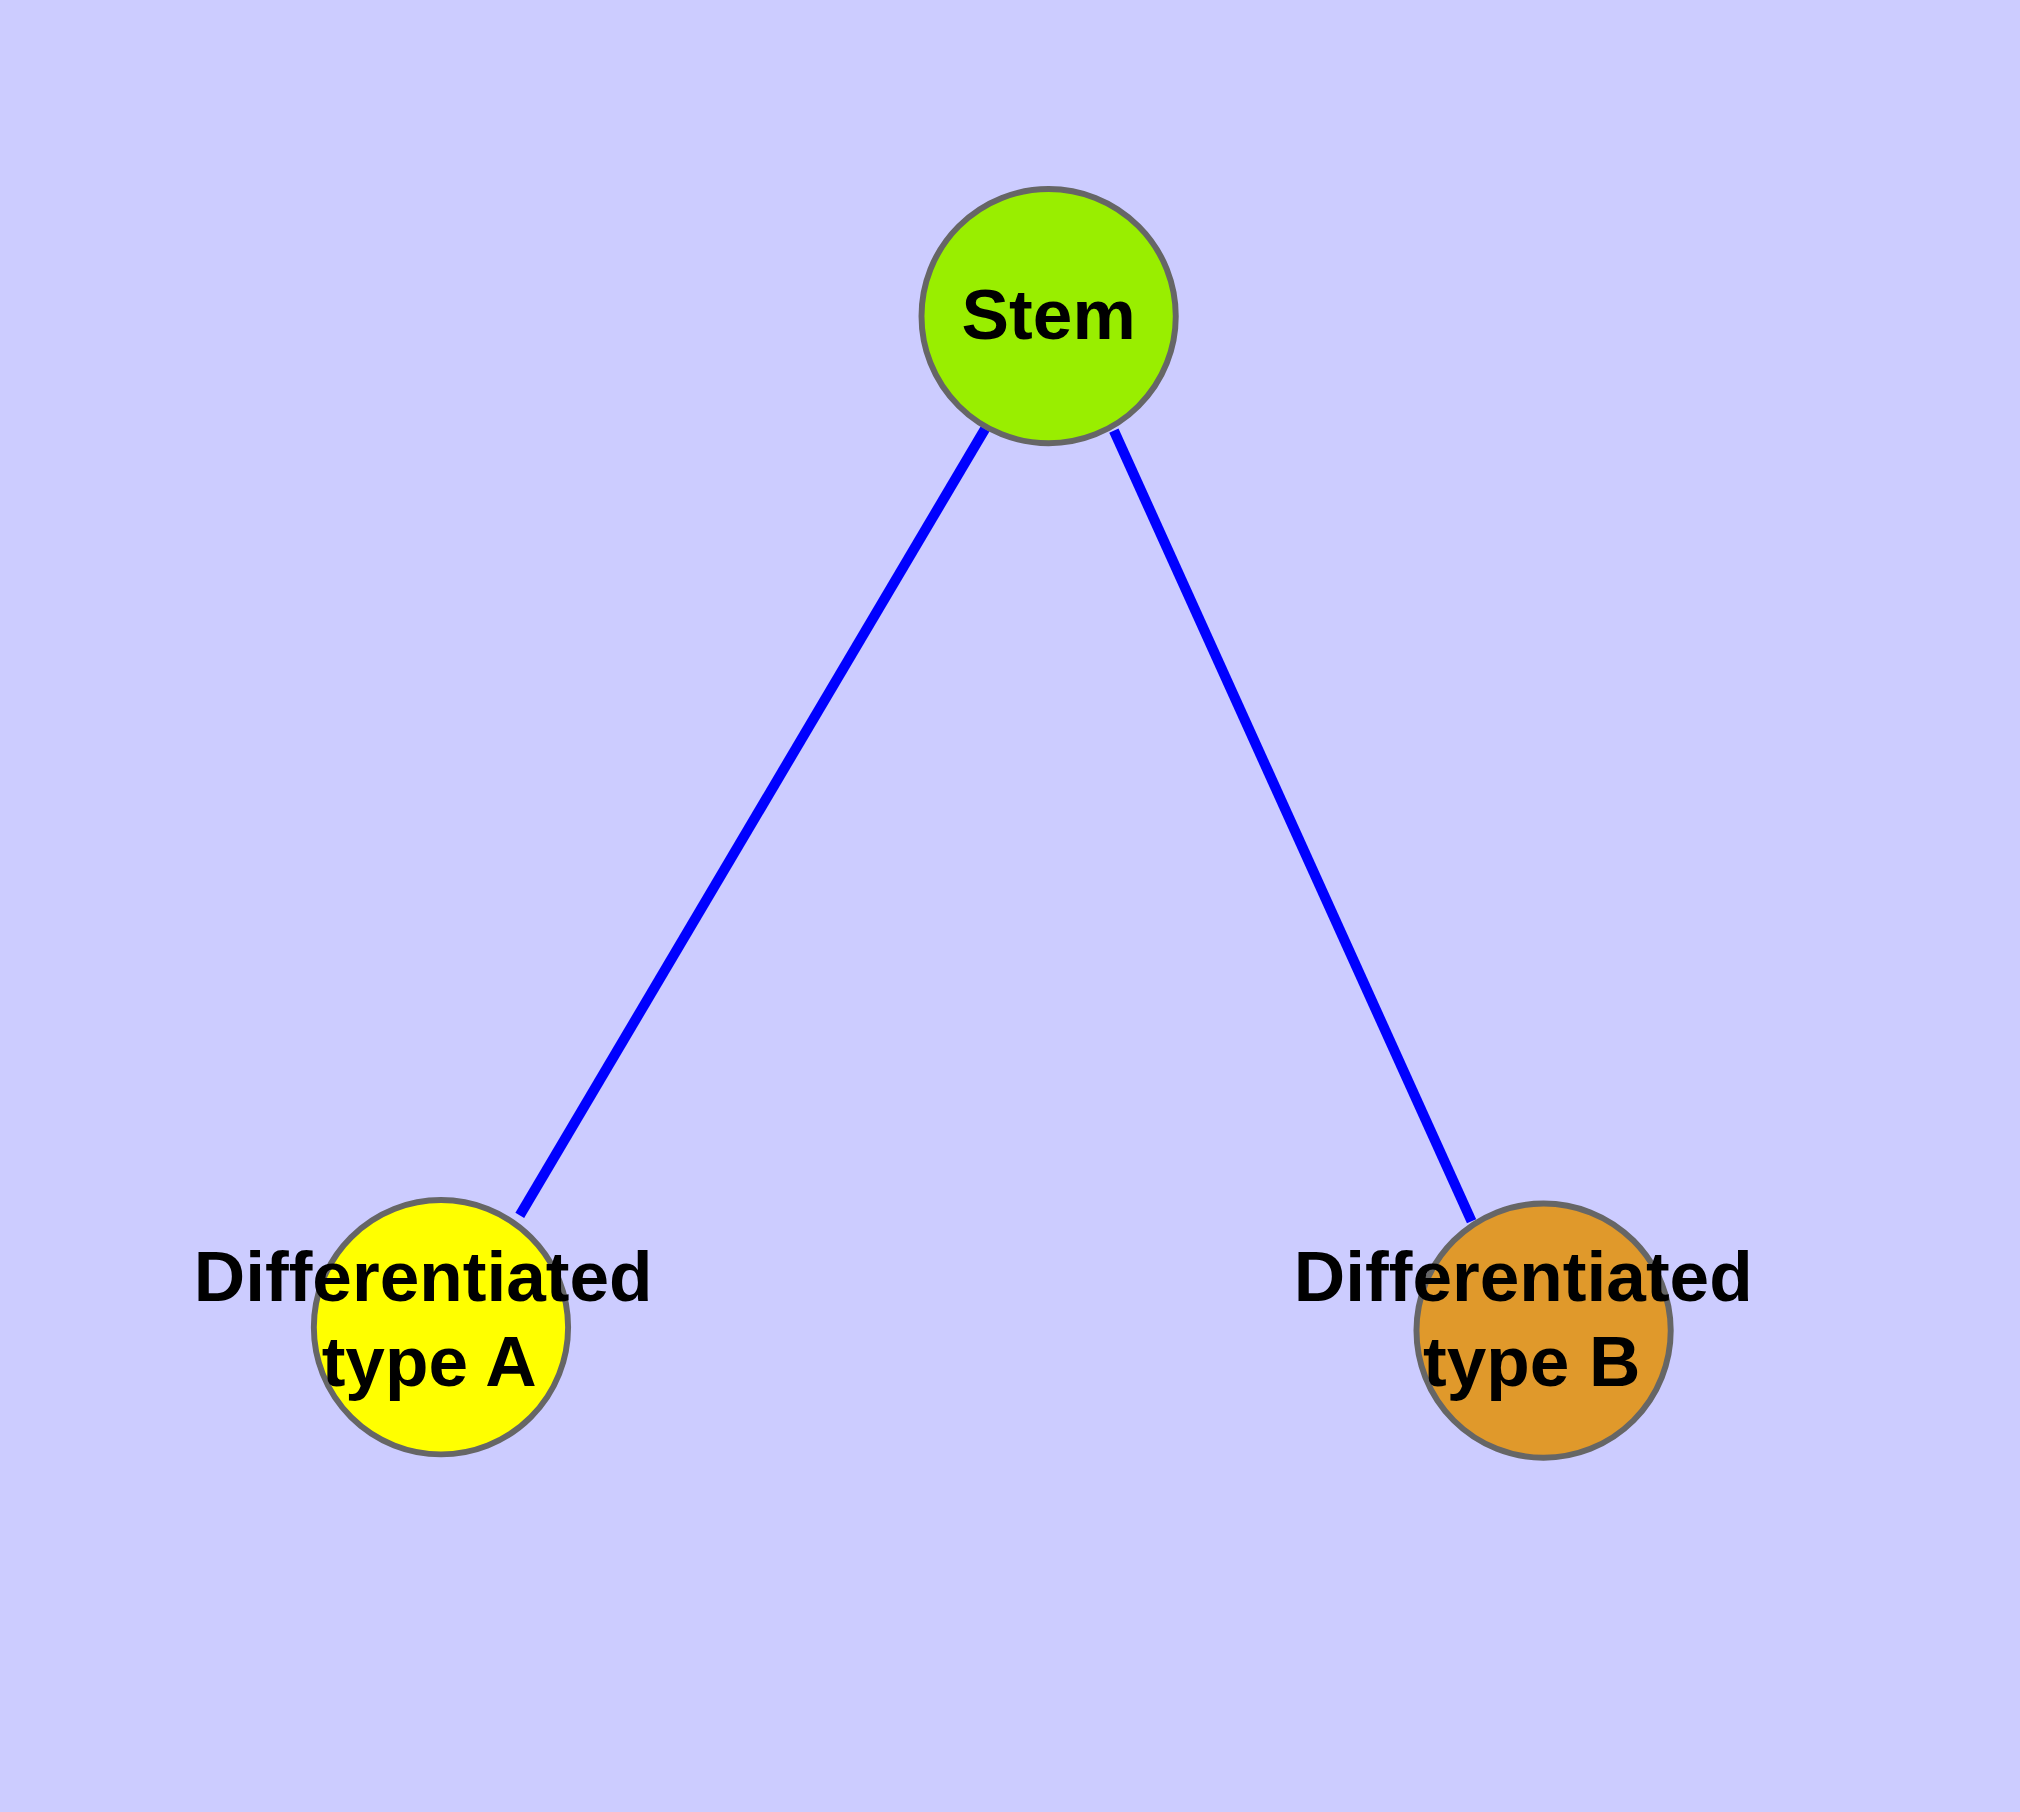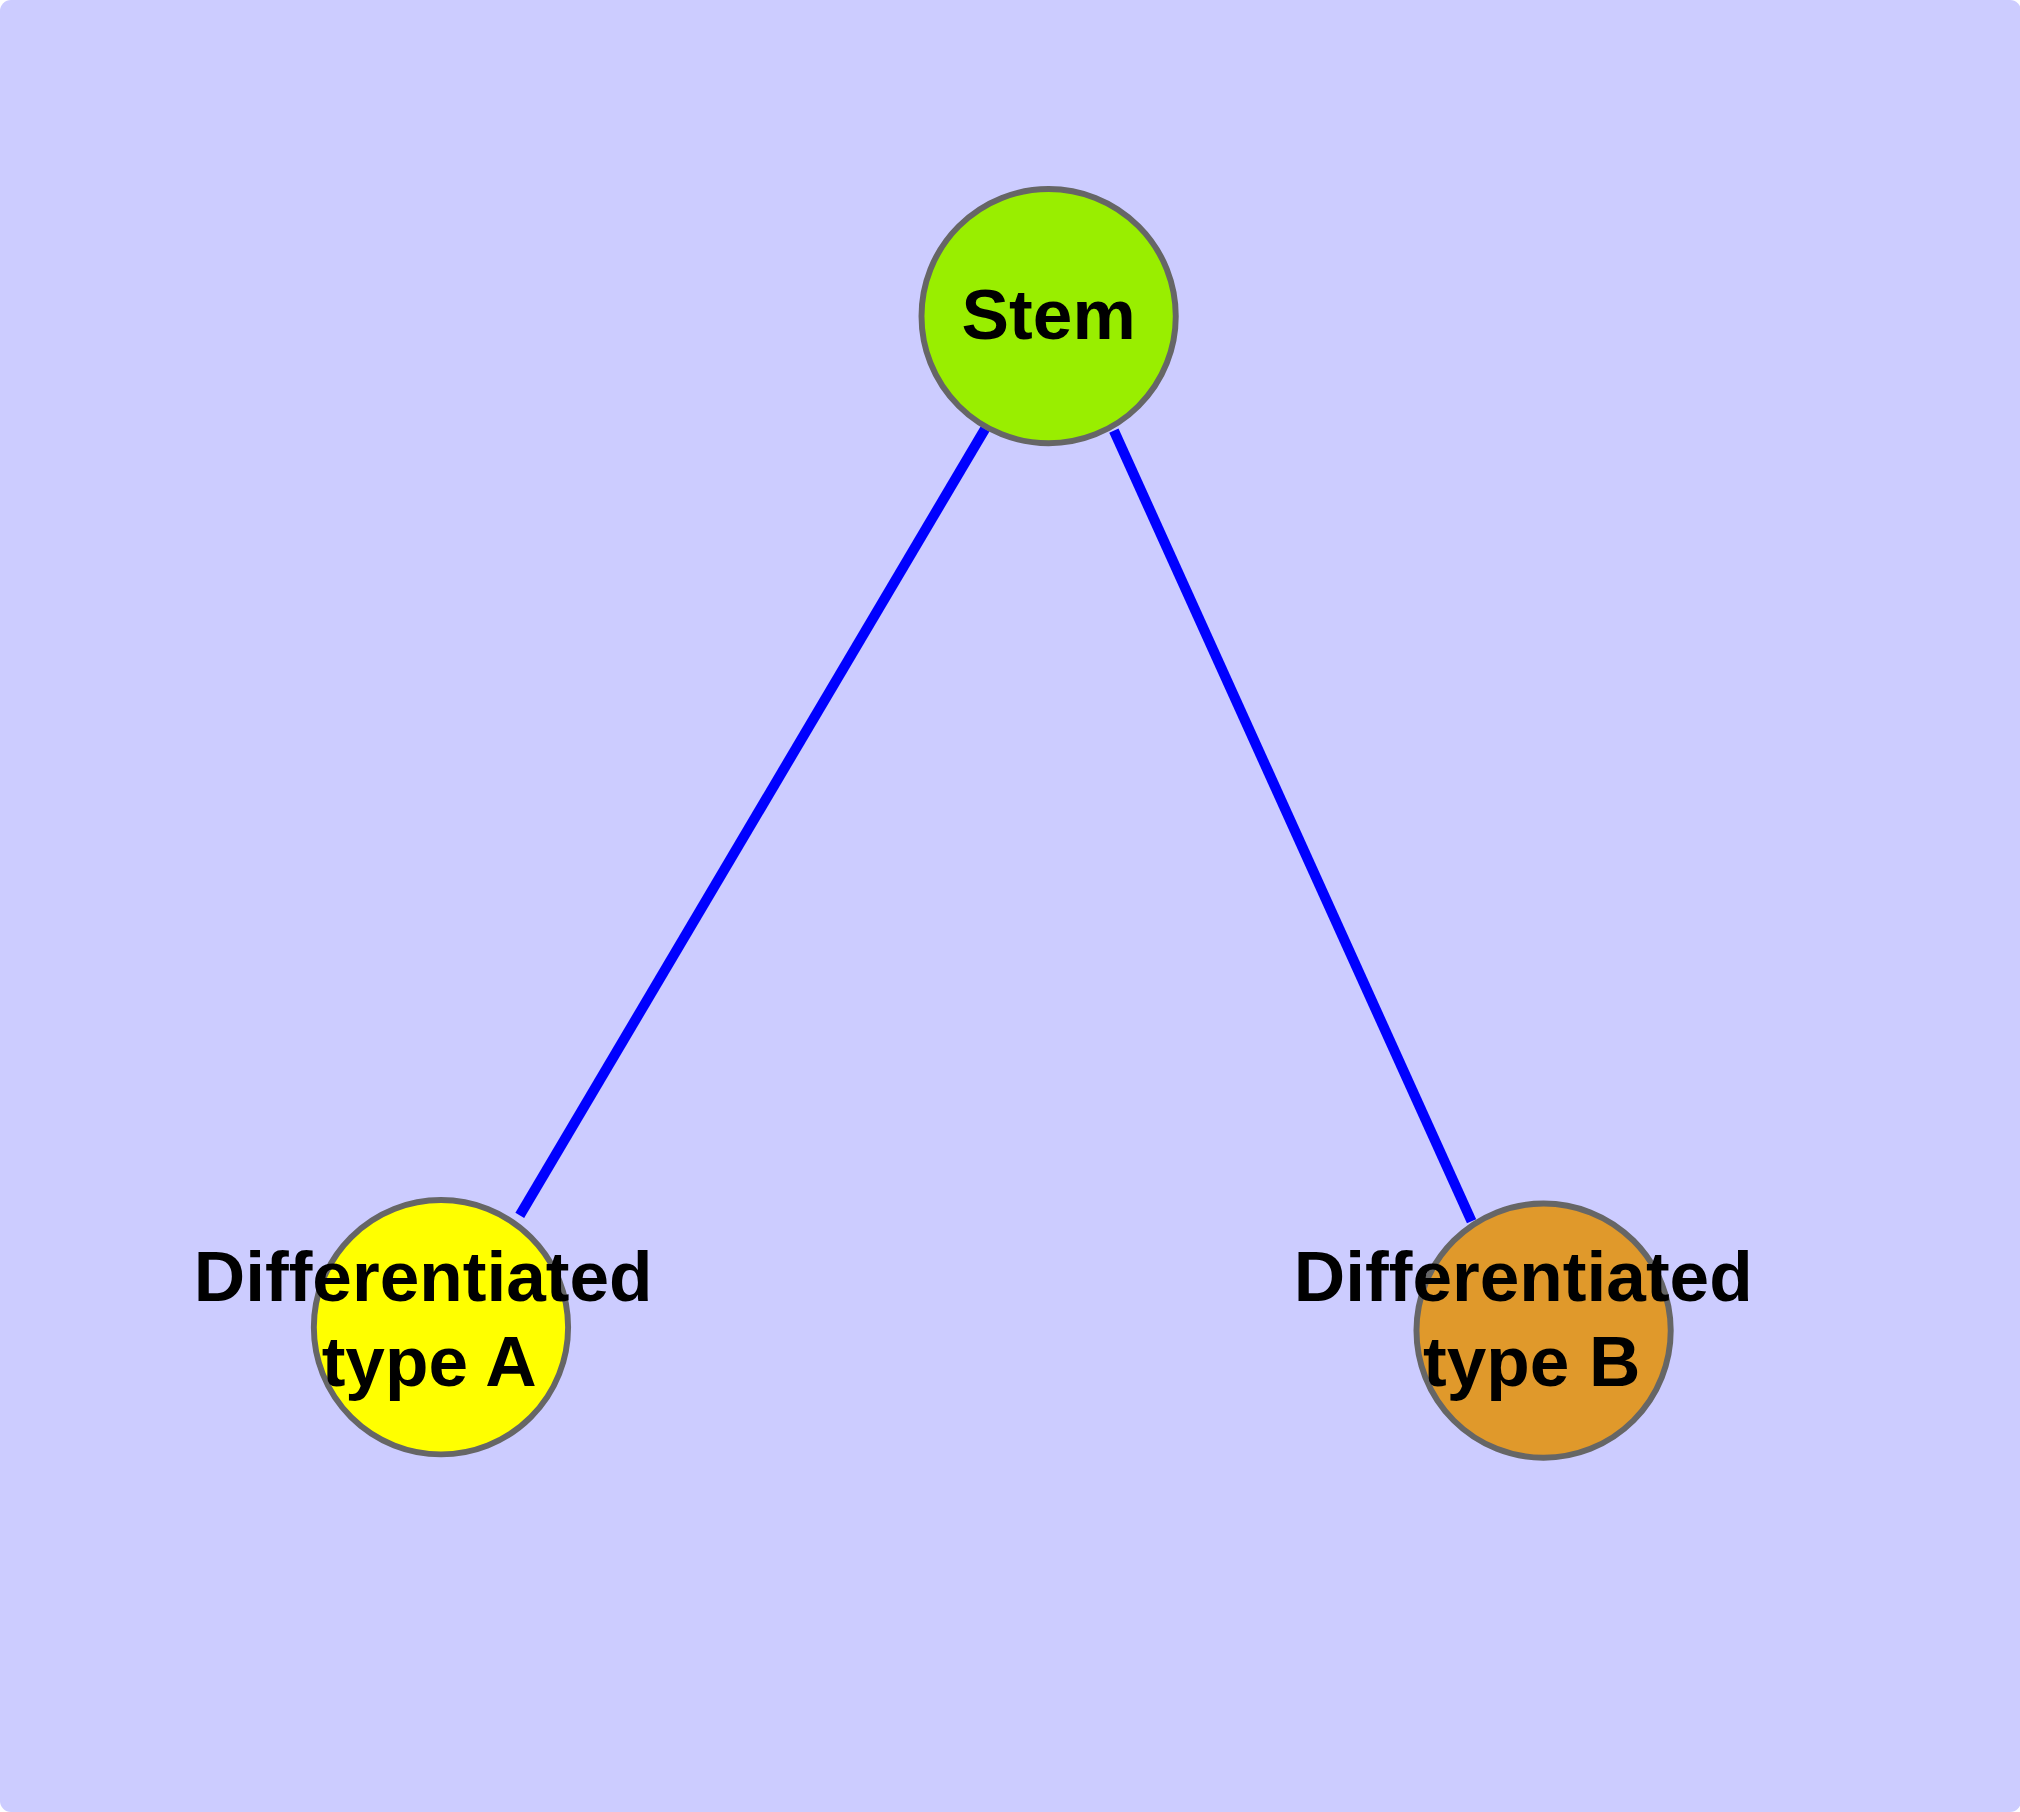--- a/index.html
+++ b/index.html
@@ -7,21 +7,20 @@
     padding: 0;
     background: #ffffff;
   }
   #canvas {
     position: relative;
     width: 2021px;
     height: 1812px;
     background: #ccccff;
     overflow: hidden;
     font-family: "Liberation Sans", sans-serif;
-    border-radius: 11px;
   }
   #graph-svg {
     position: absolute;
     left: 0;
     top: 0;
     width: 2021px;
     height: 1812px;
     display: block;
   }
   .node-label {

